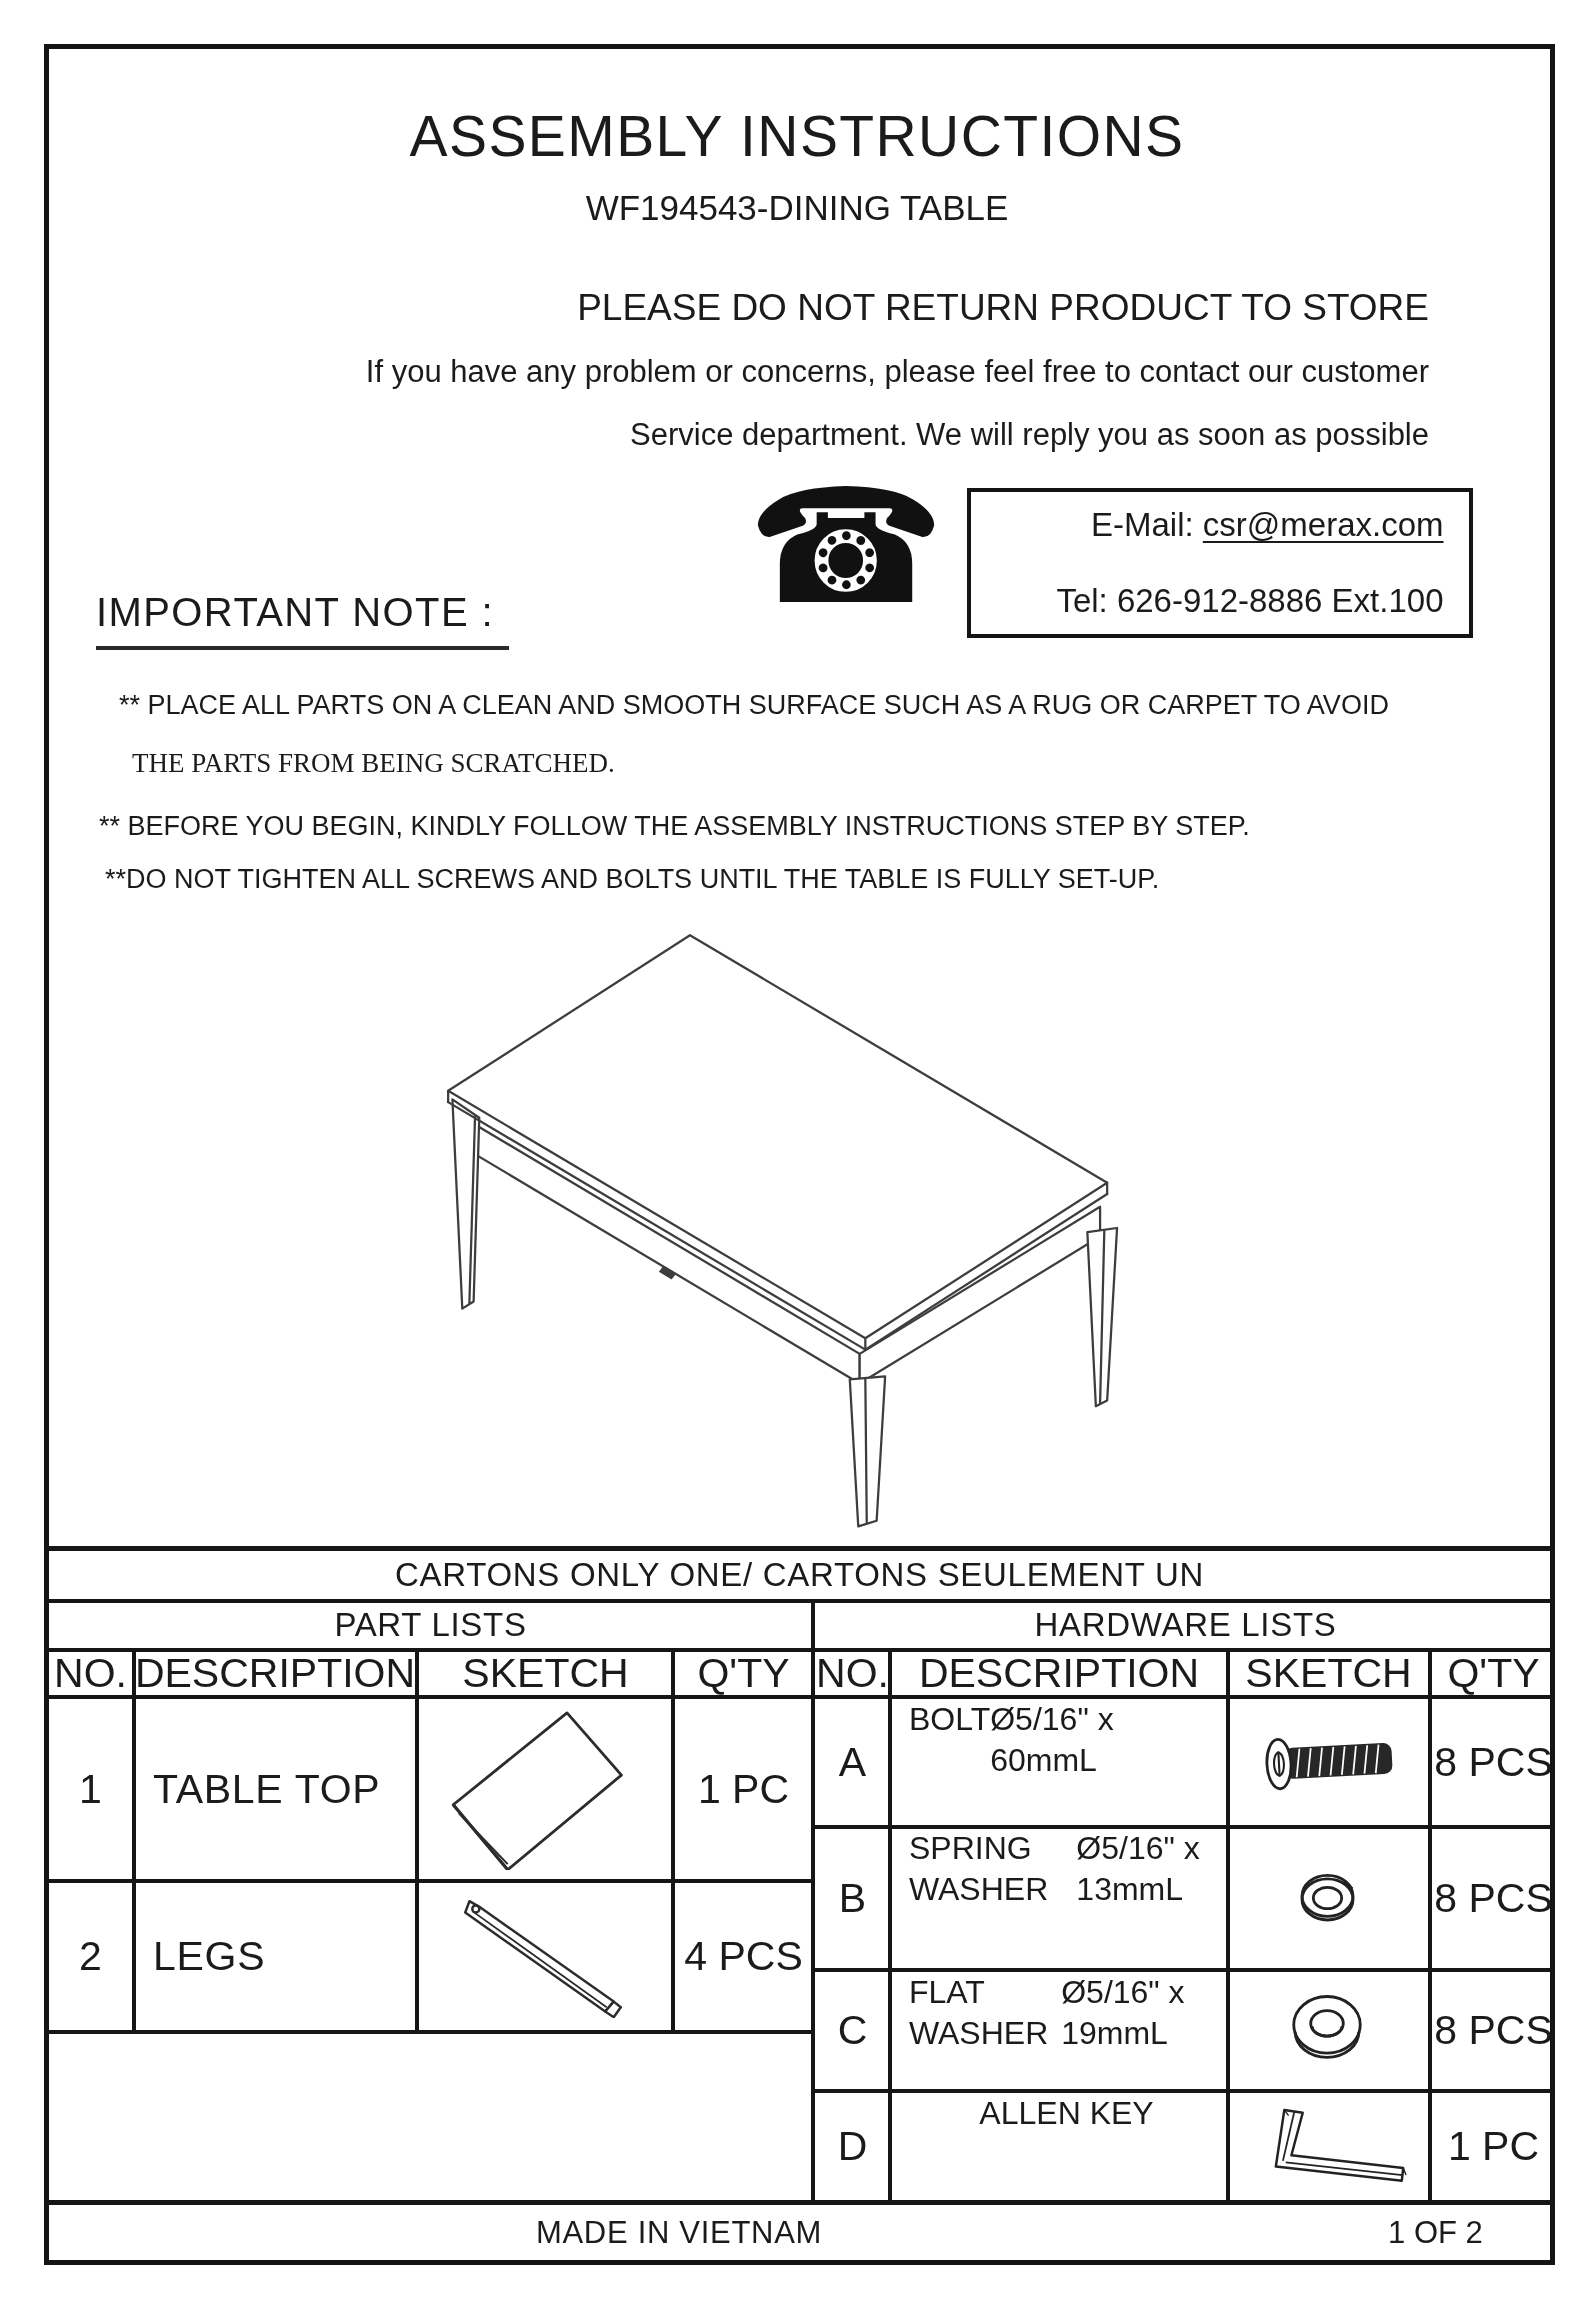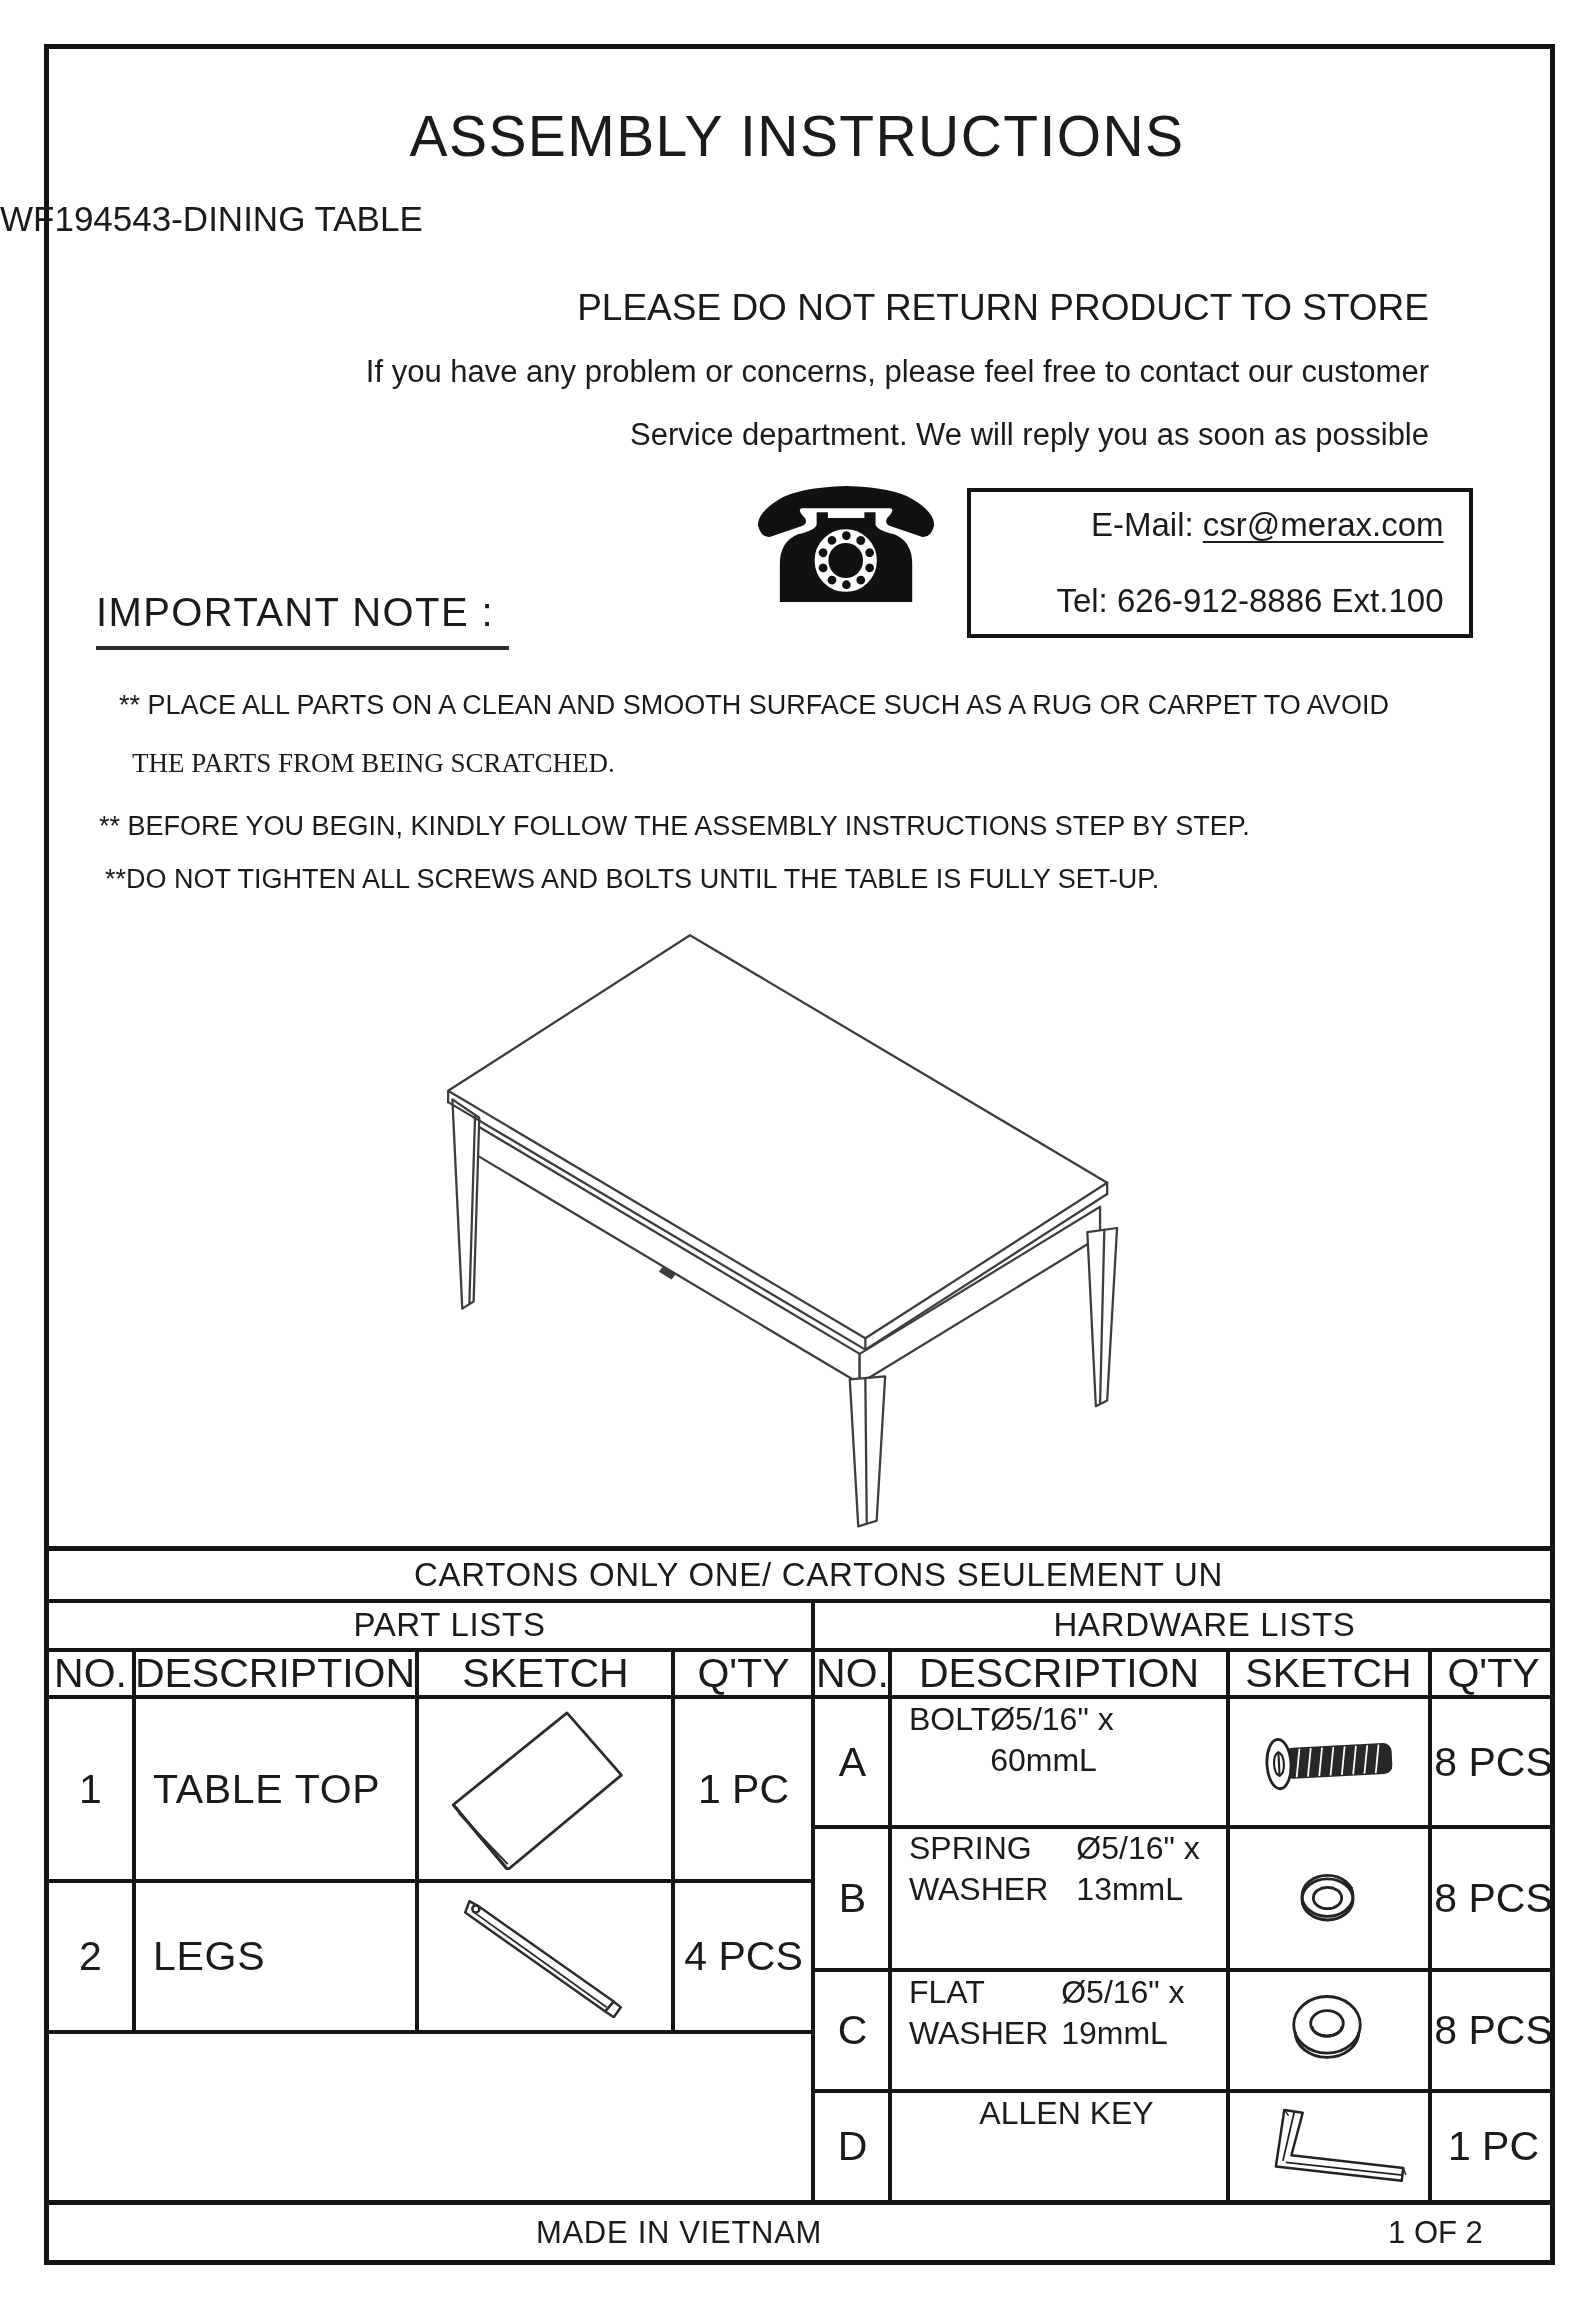--- a/index.html
+++ b/index.html
@@ -4,32 +4,32 @@
 <style>
   html,body{margin:0;padding:0;background:#ffffff;}
   .page{position:relative;width:1594px;height:2319px;background:#fff;
         font-family:"Liberation Sans", sans-serif;color:#1b1b1b;overflow:hidden;}
   .abs{position:absolute;}
   .ctr{display:flex;align-items:center;justify-content:center;text-align:center;}
   .left{display:flex;align-items:center;justify-content:flex-start;text-align:left;}
   .col{display:flex;flex-direction:row;justify-content:center;align-items:flex-start;}
   .hline,.vline{position:absolute;background:#161616;}
   .u{text-decoration:underline;text-decoration-thickness:2.1px;text-underline-offset:5px;}
-  .f44{font-size:31px;} .f45{font-size:41px;} .f46{font-size:33px;padding-left:19px;}
+  .f44{font-size:31px;} .f45{font-size:41px;} .f46{font-size:33px;}
   svg{display:block;}
 </style>
 </head>
 <body>
 
 <div class="page">
 
   <div class="abs" style="left:44px;top:44px;width:1501px;height:2211px;border:5px solid #141414;"></div>
 
   <div class="abs" style="left:0;top:103px;width:1594px;text-align:center;font-size:57px;letter-spacing:1.4px;">ASSEMBLY INSTRUCTIONS</div>
-  <div class="abs" style="left:0;top:199px;width:1594px;text-align:left;font-size:35px;">WF194543-DINING TABLE</div>
+  <div class="abs" style="left:0;top:188px;width:1594px;text-align:center;font-size:35px;">WF194543-DINING TABLE</div>
 
   <div class="abs" style="right:165px;top:287px;font-size:37px;">PLEASE DO NOT RETURN PRODUCT TO STORE</div>
   <div class="abs" style="right:165px;top:354px;font-size:31px;">If you have any problem or concerns, please feel free to contact our customer</div>
   <div class="abs" style="right:165px;top:417px;font-size:31px;">Service department. We will reply you as soon as possible</div>
 
   <div class="abs" style="left:747px;top:467px;font-size:159px;line-height:1;color:#111;font-family:'DejaVu Sans',sans-serif;">☎</div>
 
   <div class="abs" style="left:967px;top:488px;width:506px;height:150px;border:4.2px solid #141414;box-sizing:border-box;
               display:flex;flex-direction:column;justify-content:space-between;align-items:flex-end;padding:14px 25.5px;">
     <div style="font-size:33px;white-space:nowrap;">

